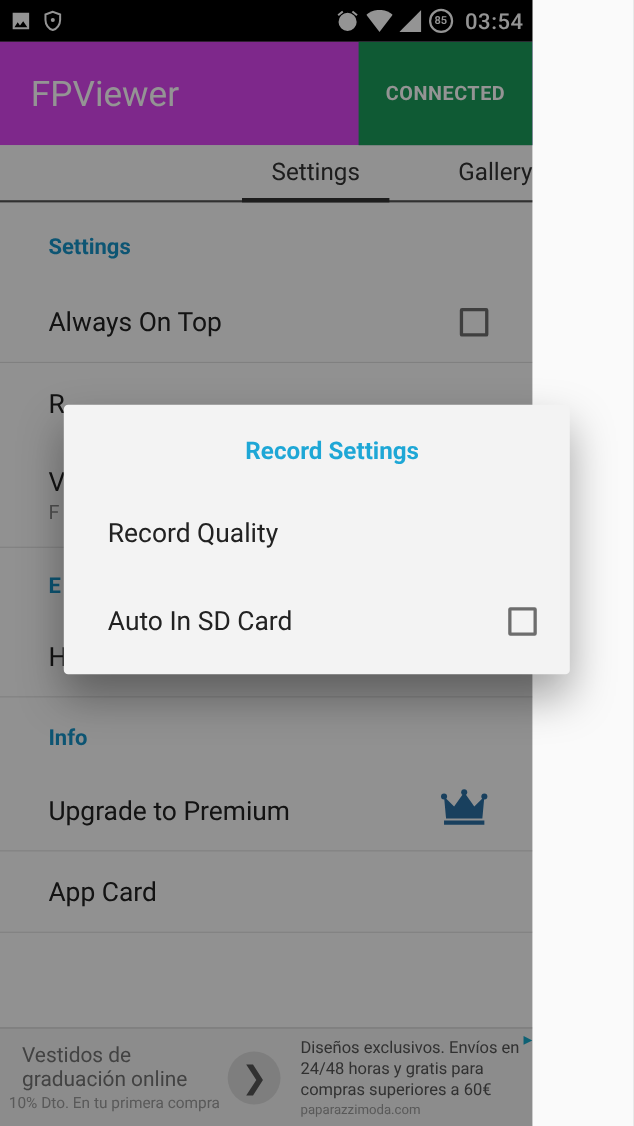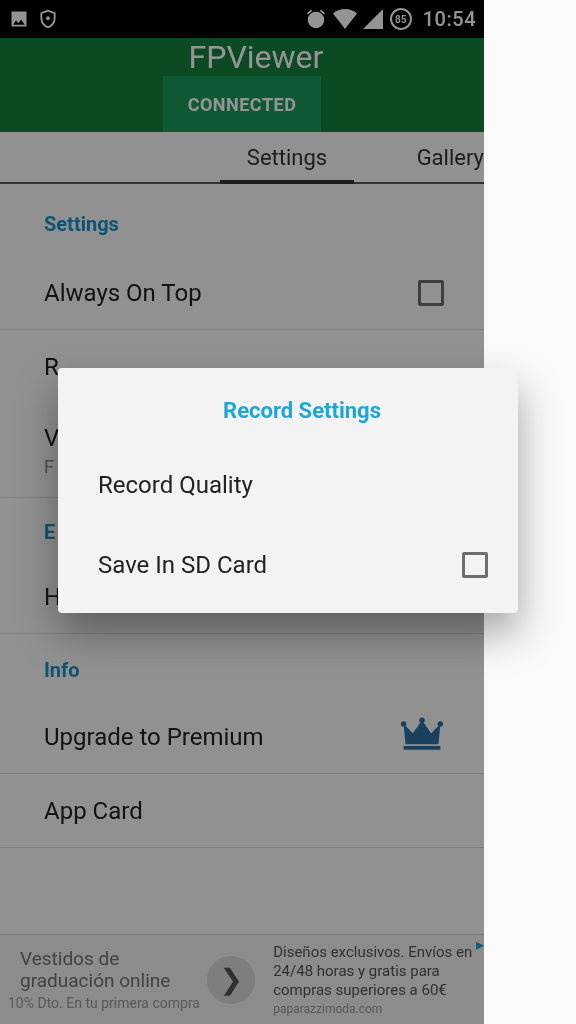--- a/index.html
+++ b/index.html
@@ -7,21 +7,21 @@
   .screen { position: relative; width: 484px; height: 1024px; border-radius: 25px; }
 
   
   .status-bar { height: 38px; background: #000; display: flex; align-items: center; color: #fff; padding: 0 8px; font-size: 20px; }
   .status-left { display: flex; gap: 8px; align-items: center; }
   .status-right { margin-left: auto; display: flex; gap: 6px; align-items: center; }
   .status-right .time { font-weight: 500; letter-spacing: 0.5px; margin-left: 4px; }
   .ico { display: inline-flex; align-items: center; justify-content: center; }
 
   
-  .app-bar { height: 94px; background: #15803d; display: flex; align-items: center; flex-direction: column; }
+  .app-bar { height: 94px; background: #d946ef; display: flex; align-items: center; }
   .app-title { color: #fff; font-size: 32px; font-weight: 400; padding-left: 28px; flex: 1; }
   .connected-badge { background: #1a9b5a; color: #fff; height: 100%; width: 158px; display: flex; align-items: center; justify-content: center; font-size: 18px; font-weight: 700; letter-spacing: 0.5px; }
 
   
   .tabs { height: 52px; display: flex; border-bottom: 2px solid #555; background: #fafafa; }
   .tab { flex: 0 0 auto; display: flex; align-items: center; justify-content: center; color: #333; font-size: 22px; }
   .tab.spacer-left { width: 220px; }
   .tab.settings { width: 134px; position: relative; }
   .tab.settings::after { content: ""; position: absolute; left: 0; right: 0; bottom: -2px; height: 4px; background: #333; }
   .tab.gallery { margin-left: auto; padding-right: 0; }
@@ -95,21 +95,21 @@
             <path d="M0 20h20V0L0 20z"></path>
             <path d="M0 20h13V7L0 20z" fill="#000" opacity="0"></path>
           </svg>
       </span>
       <span class="ico" style="position:relative;width:24px;height:24px;">
         <svg width="24" height="24" viewBox="0 0 24 24" fill="none" stroke="#fff" stroke-width="2">
             <circle cx="12" cy="12" r="10"></circle>
           </svg>
         <span style="position:absolute;inset:0;display:flex;align-items:center;justify-content:center;font-size:10px;color:#fff;font-weight:600;">85</span>
       </span>
-      <span class="time">10:54</span>
+      <span class="time">03:54</span>
     </div>
   </div>
 
   <div class="app-bar">
     <div class="app-title">FPViewer</div>
     <div class="connected-badge">CONNECTED</div>
   </div>
 
   <div class="tabs">
     <div class="tab spacer-left"></div>
@@ -178,18 +178,18 @@
 
   <div class="dim"></div>
 
   <div class="dialog">
     <div class="dlg-header">Record Settings</div>
 
     <div class="dlg-row">
       <span class="dlabel">Record Quality</span>
     </div>
     <div class="dlg-row">
-      <span class="dlabel">Save In SD Card</span>
+      <span class="dlabel">Auto In SD Card</span>
       <span class="chk"></span>
     </div>
   </div>
 
 </div>
 
 </body></html>

